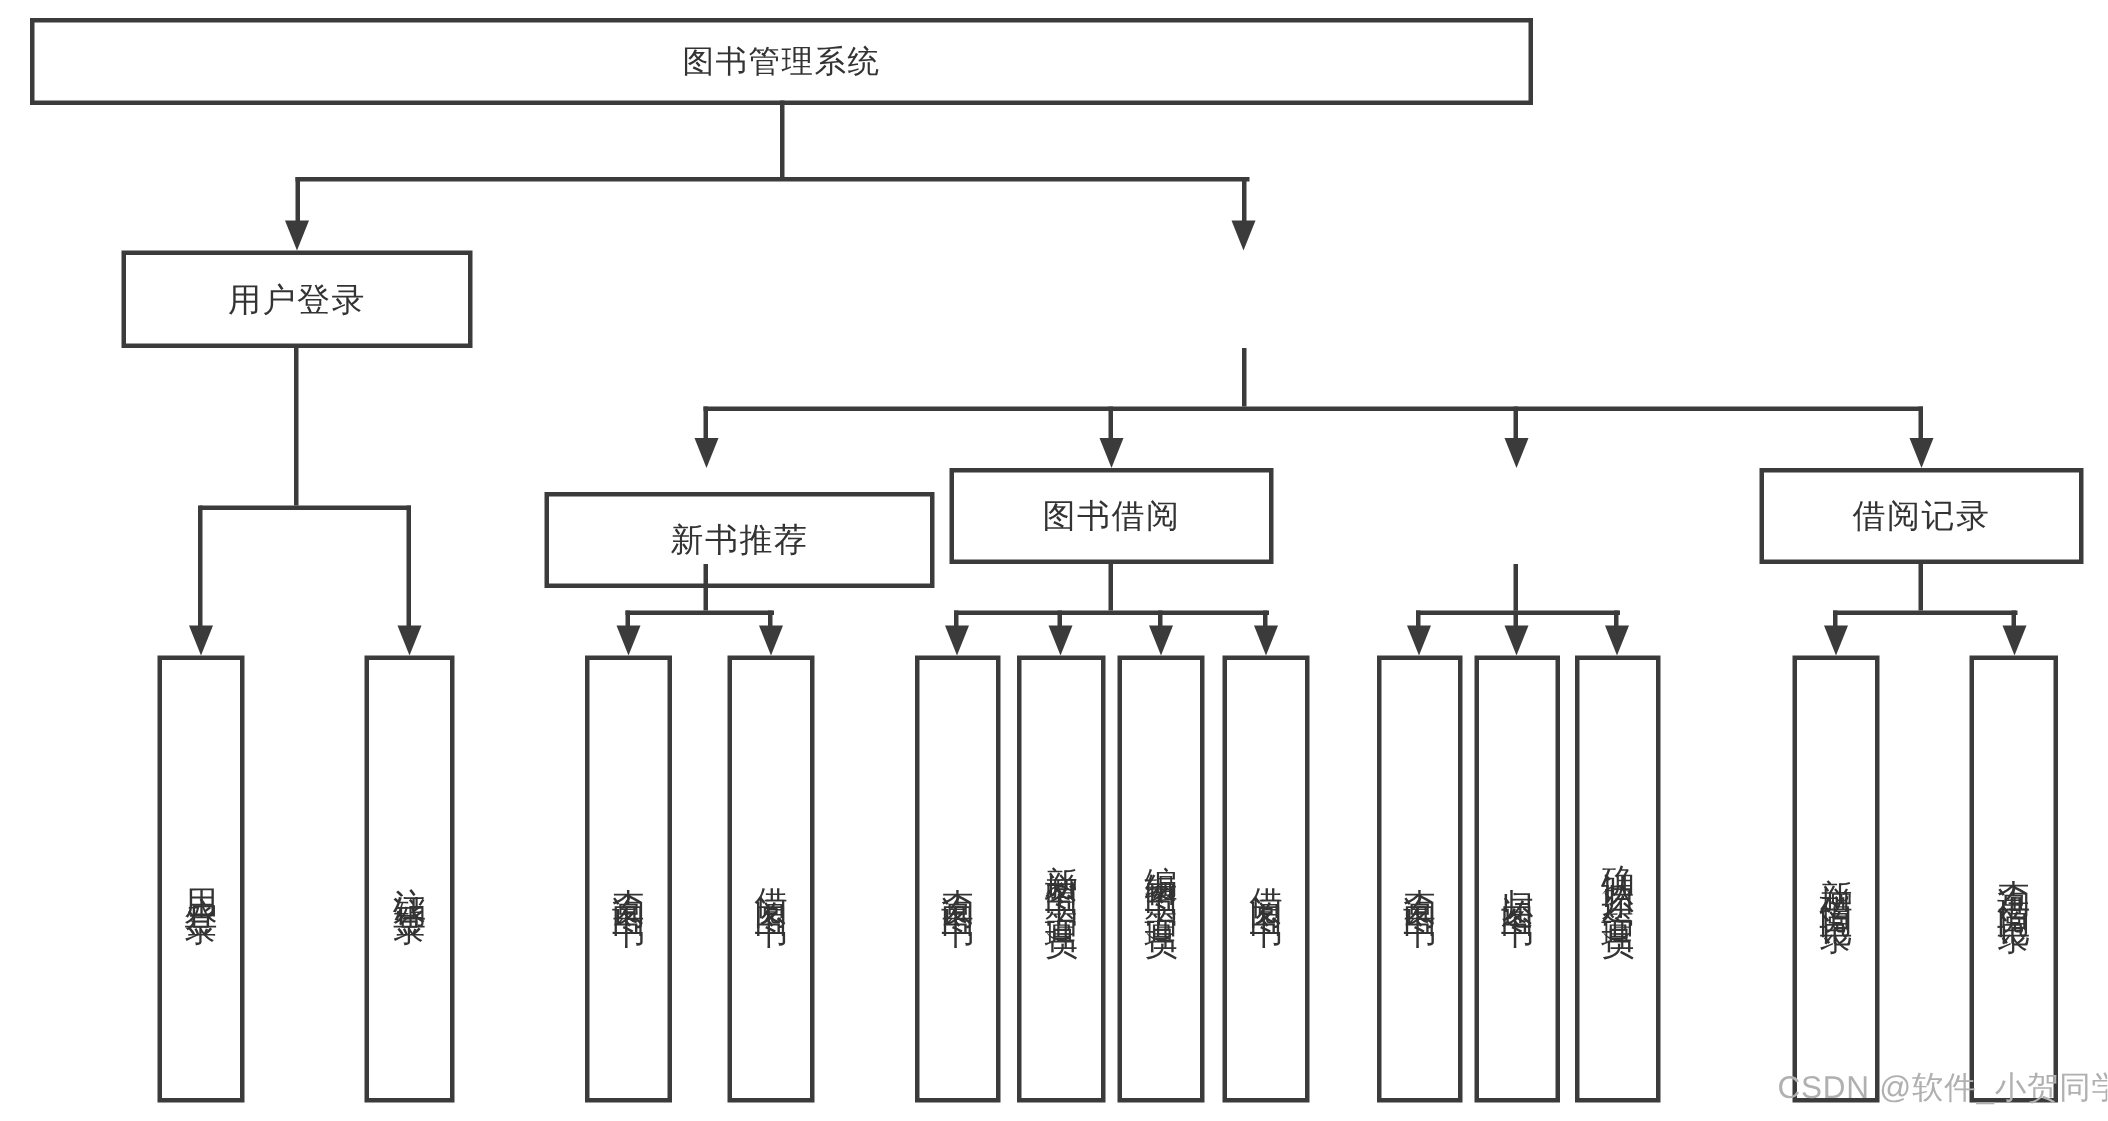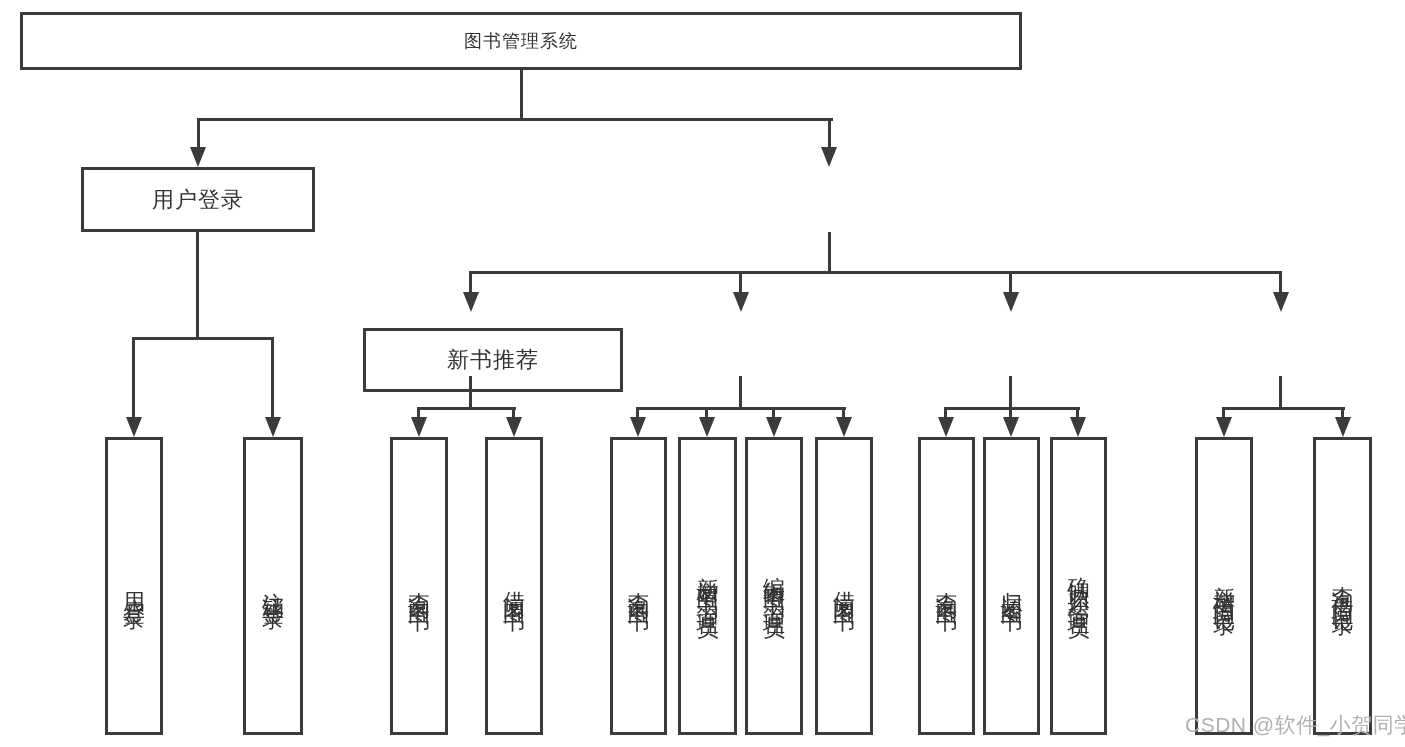--- a/index.html
+++ b/index.html
@@ -49,29 +49,31 @@
     letter-spacing: 0.5px;
     z-index: 5;
     white-space: nowrap;
   }
 </style>
 </head>
 <body>
 
 <div class="stage">
 
-  <div class="box" style="left:20px; top:12px; width:1002px; height:58px; font-size:18px;">图书管理系统</div>
+  <div class="box" style="left:20px; top:12px; width:1002px; height:58px; font-size:21px;">图书管理系统</div>
 
   <div class="box" style="left:81px; top:167px; width:234px; height:65px;">用户登录</div>
 
 
   <div class="box" style="left:363px; top:328px; width:260px; height:64px;">新书推荐</div>
 
+  <div class="box" style="left:633px; top:312px; width:216px; height:64px;">图书借阅</div>
 
 
+  <div class="box" style="left:1173px; top:312px; width:216px; height:64px;">借阅记录</div>
 
   <div class="box vbox" style="left:105px; top:437px; width:58px; height:298px;">用户登录</div>
 
   <div class="box vbox" style="left:243px; top:437px; width:60px; height:298px;">注销登录</div>
 
   <div class="box vbox" style="left:390px; top:437px; width:58px; height:298px;">查询图书</div>
 
   <div class="box vbox" style="left:485px; top:437px; width:58px; height:298px;">借阅图书</div>
 
   <div class="box vbox" style="left:610px; top:437px; width:57px; height:298px;">查询图书</div>

